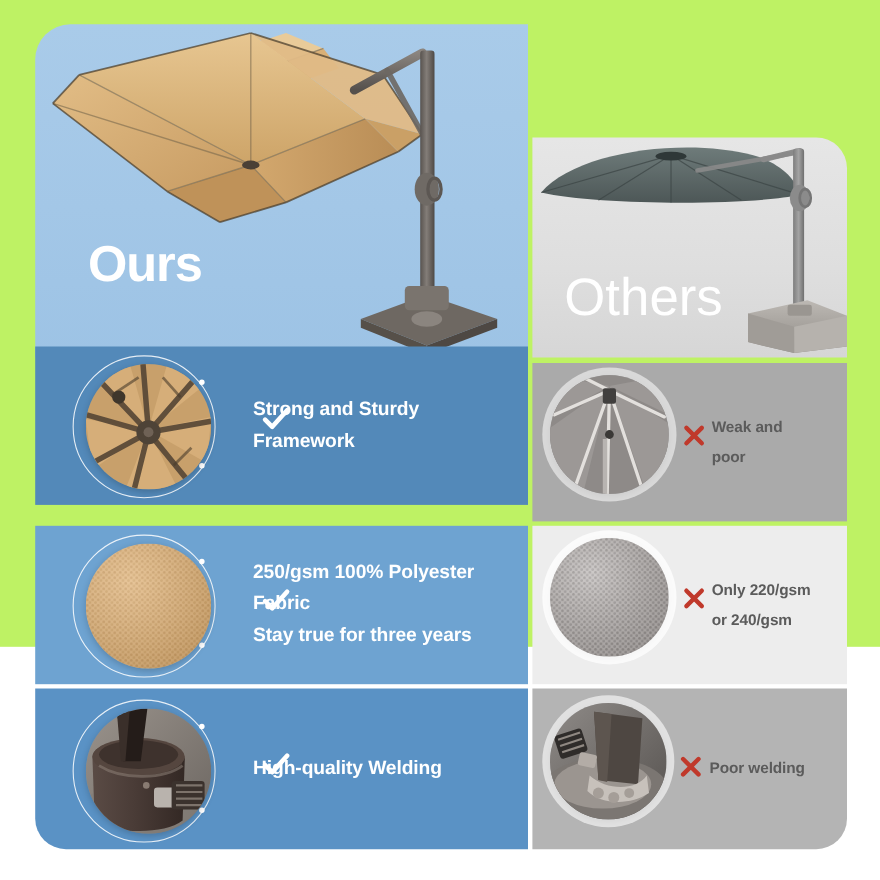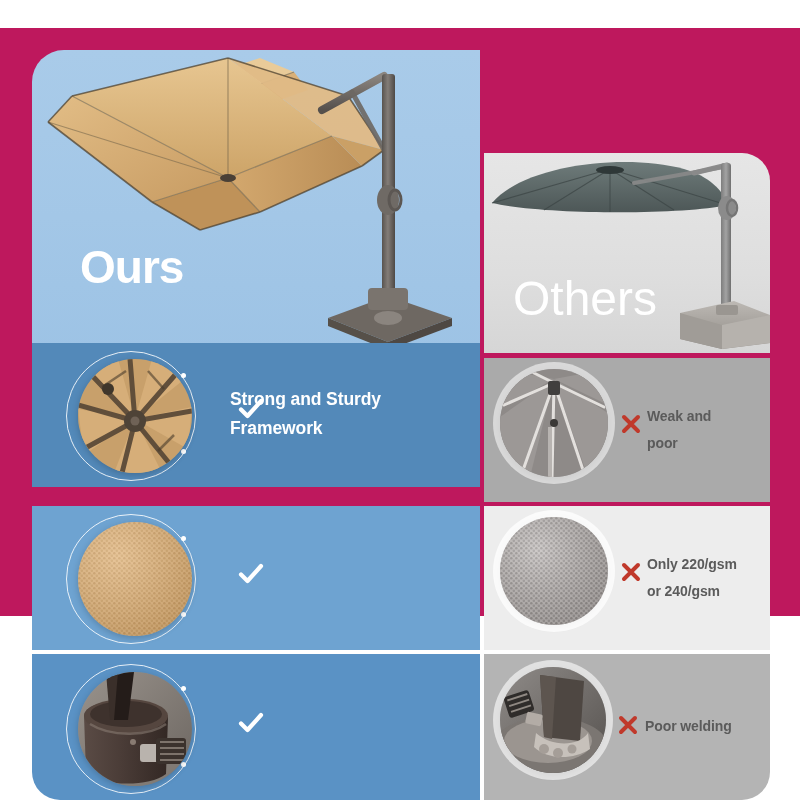--- a/index.html
+++ b/index.html
@@ -2,21 +2,21 @@
 <html><head>
 <meta charset="utf-8">
 <style>
   html,body{margin:0;padding:0;}
   body{
     width:800px;height:800px;
     background:#ffffff;
     font-family:"Liberation Sans", sans-serif;
     overflow:hidden;
   }
-  .stage{position:relative;width:800px;height:588px;background:#be185d;margin-top:28px;}
+  .stage{position:relative;width:800px;height:588px;background:#bef264;}
 
   
   .hero-left{
     position:absolute;left:32px;top:22px;width:448px;height:303px;
     background:linear-gradient(180deg,#a9cbe9 0%,#a3c7e7 55%,#9dc3e5 100%);
     border-radius:32px 0 0 0;
     overflow:hidden;
   }
   .hero-right{
     position:absolute;left:484px;top:125px;width:286px;height:200px;
@@ -328,20 +328,23 @@
             <rect width="114" height="114" fill="url(#shT)"></rect>
           </svg>
         </div>
       </div>
     </div>
     <div class="check" style="left:206px;top:55px;">
       <svg viewBox="0 0 26 26" xmlns="http://www.w3.org/2000/svg">
         <path d="M3 13.5 L9.5 20 L23 5" fill="none" stroke="#ffffff" stroke-width="4.2" stroke-linecap="round" stroke-linejoin="round"></path>
       </svg>
     </div>
+    <div class="feat-text" style="left:198px;top:27px;">250/gsm 100% Polyester
+Fabric
+Stay true for three years</div>
   </div>
 
   <div class="row-right r2-right">
     <div class="thumb-wrap" style="left:13px;top:8px;width:116px;height:116px;">
       <div class="thumb" style="left:3px;top:3px;width:108px;height:108px;box-shadow:0 0 0 7px rgba(255,255,255,.75), 0 2px 6px rgba(0,0,0,.10);">
         <div class="art">
           <svg viewBox="0 0 108 108" xmlns="http://www.w3.org/2000/svg">
             <defs>
               <pattern id="weaveG" width="5" height="5" patternUnits="userSpaceOnUse">
                 <rect width="5" height="5" fill="#b9b4b2"></rect>
@@ -410,20 +413,21 @@
             </g>
           </svg>
         </div>
       </div>
     </div>
     <div class="check" style="left:206px;top:56px;">
       <svg viewBox="0 0 26 26" xmlns="http://www.w3.org/2000/svg">
         <path d="M3 13.5 L9.5 20 L23 5" fill="none" stroke="#ffffff" stroke-width="4.2" stroke-linecap="round" stroke-linejoin="round"></path>
       </svg>
     </div>
+    <div class="feat-text" style="left:198px;top:58px;">High-quality Welding</div>
   </div>
 
   <div class="row-right r3-right">
     <div class="thumb-wrap" style="left:13px;top:10px;width:116px;height:116px;">
       <div class="thumb" style="left:3px;top:3px;width:106px;height:106px;box-shadow:0 0 0 7px rgba(255,255,255,.6), 0 2px 6px rgba(0,0,0,.15);">
         <div class="art">
           <svg viewBox="0 0 106 106" xmlns="http://www.w3.org/2000/svg">
             <defs>
               <linearGradient id="pwbg" x1="0" y1="0" x2="1" y2="1">
                 <stop offset="0" stop-color="#8f8b88"></stop>

